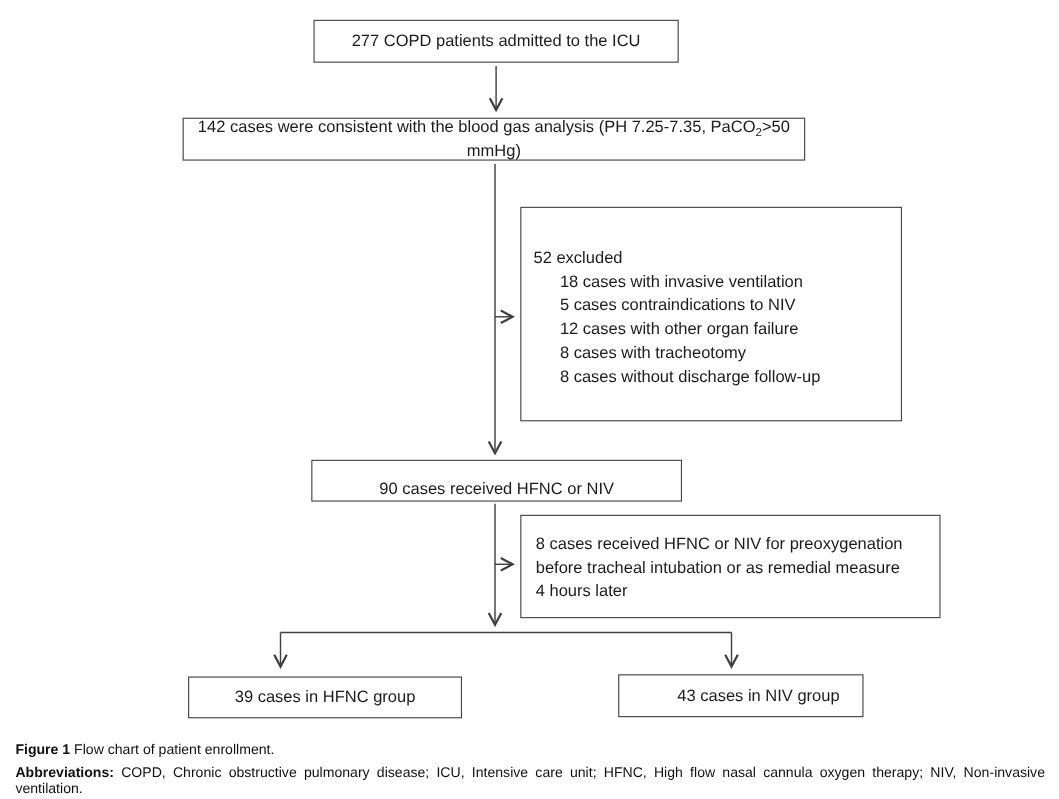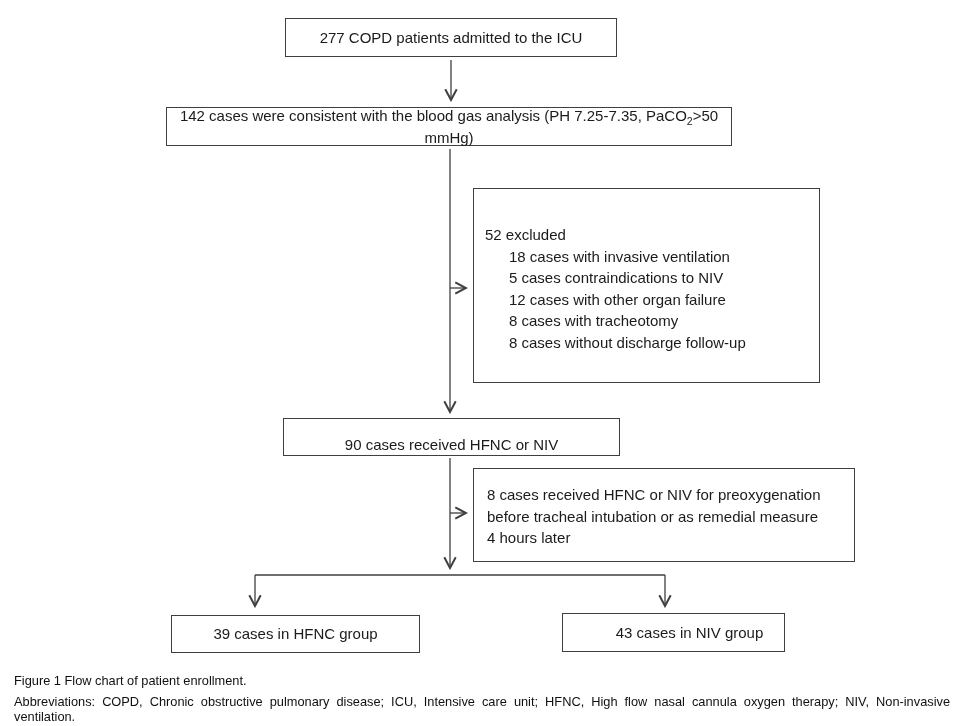--- a/index.html
+++ b/index.html
@@ -51,21 +51,21 @@
     position:absolute;
     left:14px;
     top:673px;
     width:936px;
     font-size:12.8px;
     line-height:15px;
     color:#101010;
   }
   .cap-line1{margin-bottom:6px;}
   .cap-line2{text-align:justify;text-align-last:justify;}
-  .bold{font-weight:normal;}
+  .bold{font-weight:bold;}
 </style>
 </head>
 <body>
 
 <div class="page">
 
   <svg class="connectors" width="963" height="726" viewBox="0 0 963 726">
     <defs>
       <marker id="arrowhead" viewBox="0 0 10 10" refX="8.5" refY="5" markerWidth="11" markerHeight="11" orient="auto">
         <path class="ah" d="M1,1 L8.5,5 L1,9"></path>

